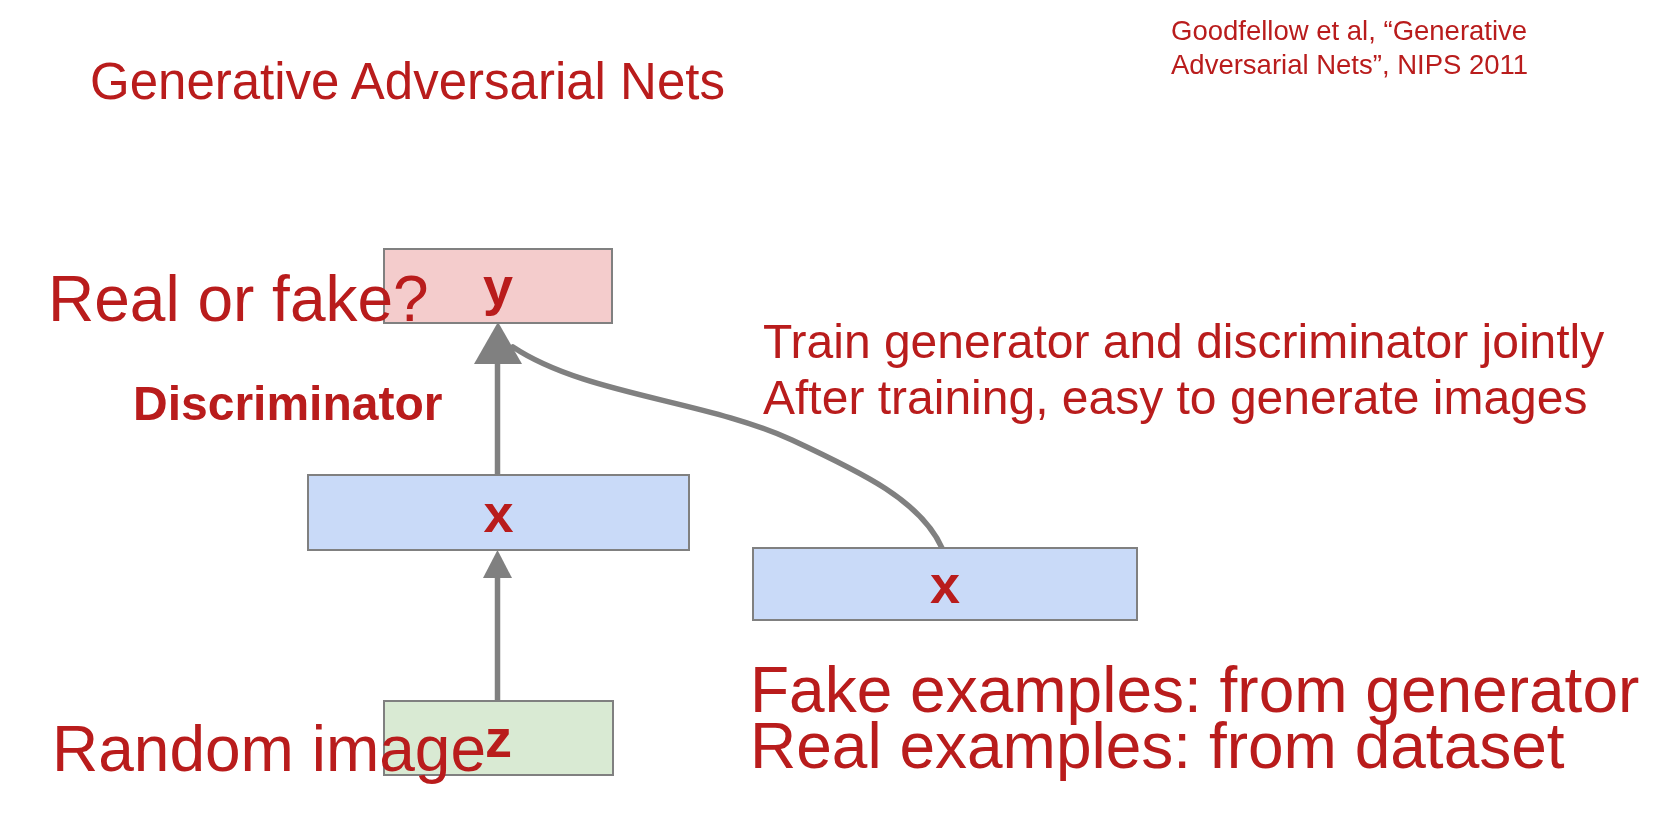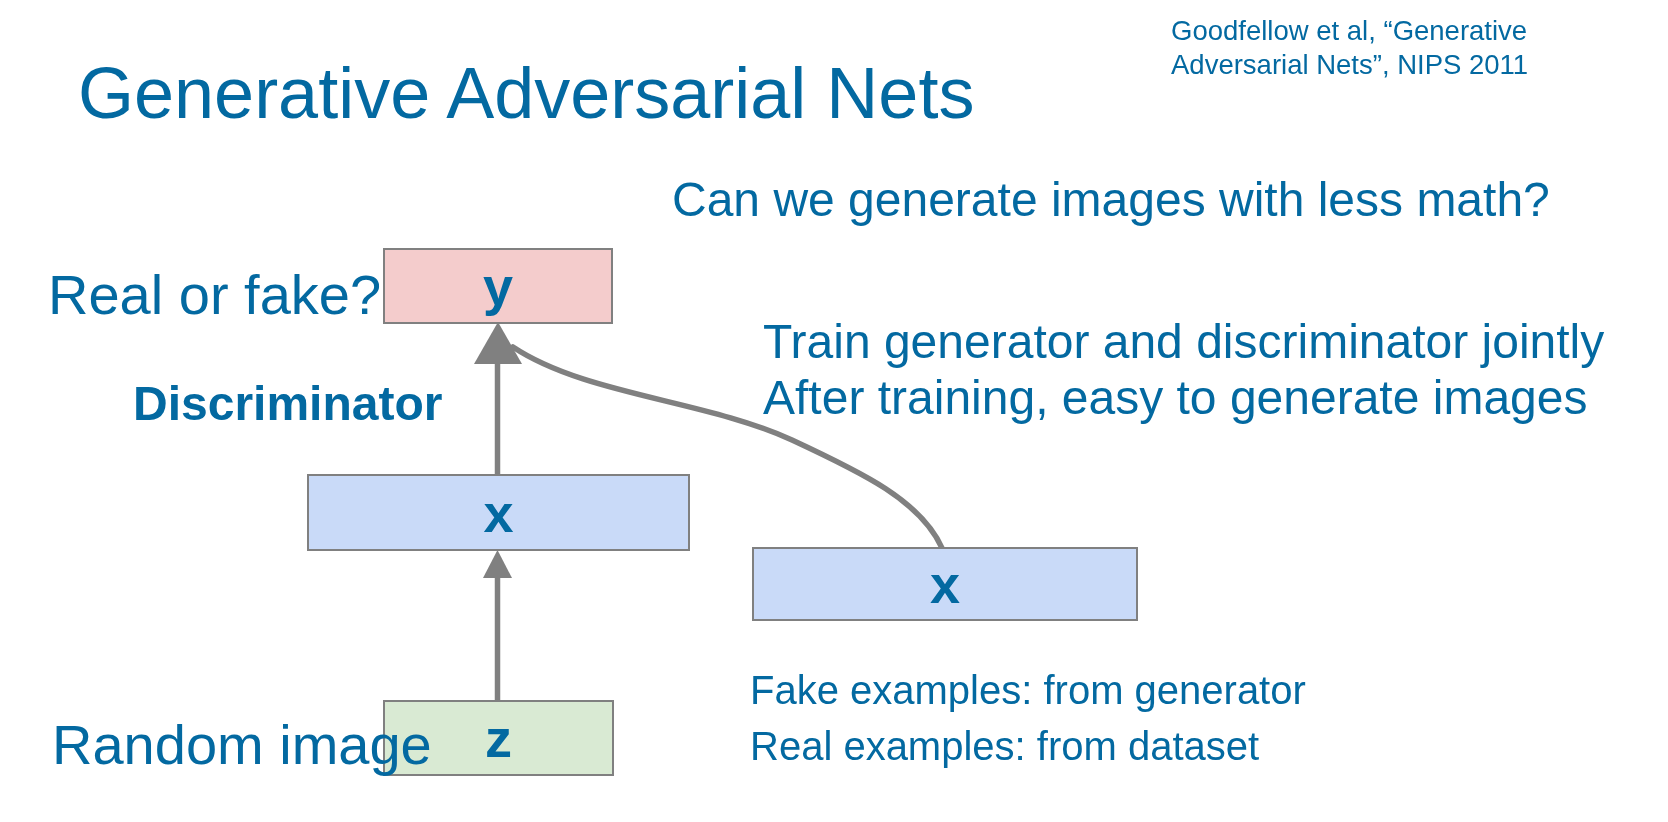--- a/index.html
+++ b/index.html
@@ -1,60 +1,60 @@
 <!DOCTYPE html>
 <html><head>
 <meta charset="utf-8">
 <style>
   html,body { margin:0; padding:0; background:#e8e8e8; }
   .slide {
     position:relative;
     width:1668px; height:822px;
     background:#ffffff;
     font-family:"Liberation Sans", sans-serif;
-    color:#0369a1;
+    color:#b91c1c;
     overflow:hidden;
   }
   .abs { position:absolute; }
 
   .citation {
     left:1171px; top:14px;
     font-size:27.5px; line-height:34px;
     white-space:nowrap;
   }
   .title {
-    left:78px; top:54px;
-    font-size:72px; line-height:1.1;
+    left:90px; top:54px;
+    font-size:51px; line-height:1.1;
     white-space:nowrap;
   }
   .question {
     left:672px; top:172px;
     font-size:48px; white-space:nowrap;
   }
   .notes-right {
     left:763px; top:314px;
     font-size:48px; line-height:56px; white-space:nowrap;
   }
   .notes-bottom {
     left:750px; top:662px;
-    font-size:40px; line-height:56px; white-space:nowrap;
+    font-size:64px; line-height:56px; white-space:nowrap;
   }
 
   .node {
     box-sizing:border-box;
     border:2px solid #808080;
     display:flex; align-items:center; justify-content:center;
     font-weight:bold; font-size:54px; line-height:1;
   }
   .node-y      { left:383px; top:248px; width:230px; height:76px; }
   .node-xfake  { left:307px; top:474px; width:383px; height:77px; }
   .node-z      { left:383px; top:700px; width:231px; height:76px; }
   .node-xreal  { left:752px; top:547px; width:386px; height:74px; }
 
-  .caption { font-size:56px; white-space:nowrap; }
+  .caption { font-size:64px; white-space:nowrap; }
   .cap-realfake   { left:48px;   top:262px; }
   .cap-fakeimage  { left:40px;   top:486px; }
   .cap-randnoise  { left:52px;   top:712px; }
   .cap-realimage  { left:1170px; top:556px; }
 
   .edge-label { font-size:48px; font-weight:bold; white-space:nowrap; }
   .lab-discriminator { left:133px; top:376px; }
   .lab-generator     { left:222px; top:598px; }
 
   svg.wires { left:0; top:0; pointer-events:none; }
@@ -77,21 +77,20 @@
     <polygon points="483,578 512,578 497.5,550" style="fill: rgb(128, 128, 128);"></polygon>
   </svg>
 
   <div class="abs citation">
     <div>Goodfellow et al, “Generative</div>
     <div>Adversarial Nets”, NIPS 2011</div>
   </div>
 
   <div class="abs title">Generative Adversarial Nets</div>
 
-  <div class="abs question">Can we generate images with less math?</div>
 
   <div class="abs notes-right">
     <div>Train generator and discriminator jointly</div>
     <div>After training, easy to generate images</div>
   </div>
 
   <div class="abs notes-bottom">
     <div>Fake examples: from generator</div>
     <div>Real examples: from dataset</div>
   </div>

